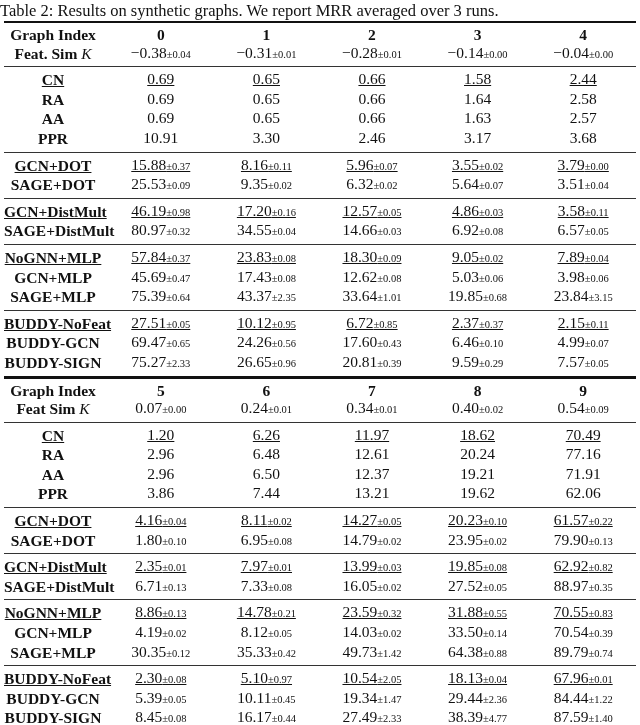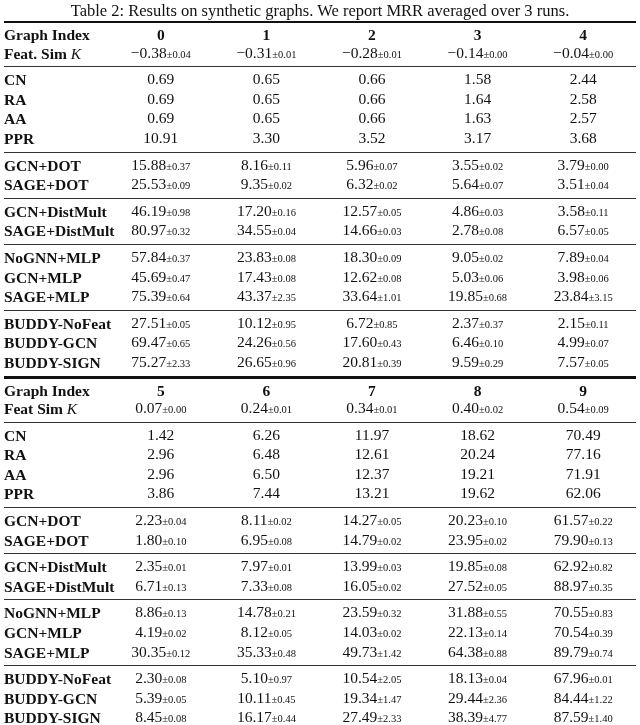--- a/index.html
+++ b/index.html
@@ -1,27 +1,27 @@
 <!DOCTYPE html>
 <html><head>
 <meta charset="utf-8">
 <style>
   html, body { margin: 0; padding: 0; background: #ffffff; }
   body { width: 640px; height: 725px; overflow: hidden; font-family: "Liberation Serif", "DejaVu Serif", serif; color: #111; }
-  .caption { text-align: center; font-size: 16.5px; line-height: 20px; margin-top: 1px; height: 20px; }
+  .caption { font-size: 16.5px; line-height: 20px; margin-top: 1px; height: 20px; }
   table { border-collapse: collapse; width: 632px; margin-left: 4px; table-layout: fixed; }
   col.c0 { width: 104px; }
   col.cn { width: 105.6px; }
   td { padding: 0; height: 17.6px; line-height: 17.6px; font-size: 15.5px; white-space: nowrap; }
-  td.label { text-align: left; font-weight: bold; padding-right: 6px; }
+  td.label { text-align: center; font-weight: bold; padding-right: 6px; }
   td.val { text-align: center; }
   .hdr td.val { font-weight: bold; }
   .sub { font-size: 10.5px; }
   tr.top-rule td { border-top: 2px solid #111; }
-  tr.mid-rule td { border-top: 1.5px solid #333; }
+  tr.mid-rule td { border-top: 1.5px solid #333; text-decoration: underline; }
   tr.thick-rule td { border-top: 3.5px solid #111; }
   tr.bottom-rule td { border-bottom: 2px solid #111; }
   .pad-top td { padding-top: 3px; }
   .pad-bot td { padding-bottom: 3px; }
   i.k { font-style: italic; font-weight: normal; }
 </style>
 </head>
 <body>
 
 <div class="caption">Table 2: Results on synthetic graphs. We report MRR averaged over 3 runs.</div>
@@ -72,21 +72,21 @@
         <td class="val"><span>0.69</span><span class="sub"></span></td>
         <td class="val"><span>0.65</span><span class="sub"></span></td>
         <td class="val"><span>0.66</span><span class="sub"></span></td>
         <td class="val"><span>1.63</span><span class="sub"></span></td>
         <td class="val"><span>2.57</span><span class="sub"></span></td>
       </tr>
       <tr class="pad-bot">
         <td class="label">PPR</td>
         <td class="val"><span>10.91</span><span class="sub"></span></td>
         <td class="val"><span>3.30</span><span class="sub"></span></td>
-        <td class="val"><span>3.52</span><span class="sub"></span></td>
+        <td class="val"><span>2.46</span><span class="sub"></span></td>
         <td class="val"><span>3.17</span><span class="sub"></span></td>
         <td class="val"><span>3.68</span><span class="sub"></span></td>
       </tr>
       <tr class="mid-rule pad-top">
         <td class="label">GCN+DOT</td>
         <td class="val"><span>15.88</span><span class="sub">±0.37</span></td>
         <td class="val"><span>8.16</span><span class="sub">±0.11</span></td>
         <td class="val"><span>5.96</span><span class="sub">±0.07</span></td>
         <td class="val"><span>3.55</span><span class="sub">±0.02</span></td>
         <td class="val"><span>3.79</span><span class="sub">±0.00</span></td>
@@ -105,21 +105,21 @@
         <td class="val"><span>17.20</span><span class="sub">±0.16</span></td>
         <td class="val"><span>12.57</span><span class="sub">±0.05</span></td>
         <td class="val"><span>4.86</span><span class="sub">±0.03</span></td>
         <td class="val"><span>3.58</span><span class="sub">±0.11</span></td>
       </tr>
       <tr class="pad-bot">
         <td class="label">SAGE+DistMult</td>
         <td class="val"><span>80.97</span><span class="sub">±0.32</span></td>
         <td class="val"><span>34.55</span><span class="sub">±0.04</span></td>
         <td class="val"><span>14.66</span><span class="sub">±0.03</span></td>
-        <td class="val"><span>2.78</span><span class="sub">±0.08</span></td>
+        <td class="val"><span>6.92</span><span class="sub">±0.08</span></td>
         <td class="val"><span>6.57</span><span class="sub">±0.05</span></td>
       </tr>
       <tr class="mid-rule pad-top">
         <td class="label">NoGNN+MLP</td>
         <td class="val"><span>57.84</span><span class="sub">±0.37</span></td>
         <td class="val"><span>23.83</span><span class="sub">±0.08</span></td>
         <td class="val"><span>18.30</span><span class="sub">±0.09</span></td>
         <td class="val"><span>9.05</span><span class="sub">±0.02</span></td>
         <td class="val"><span>7.89</span><span class="sub">±0.04</span></td>
       </tr>
@@ -174,21 +174,21 @@
       <tr class="pad-bot">
         <td class="label"><span>Feat Sim</span> <i class="k">K</i></td>
         <td class="val"><span>0.07</span><span class="sub">±0.00</span></td>
         <td class="val"><span>0.24</span><span class="sub">±0.01</span></td>
         <td class="val"><span>0.34</span><span class="sub">±0.01</span></td>
         <td class="val"><span>0.40</span><span class="sub">±0.02</span></td>
         <td class="val"><span>0.54</span><span class="sub">±0.09</span></td>
       </tr>
       <tr class="mid-rule pad-top">
         <td class="label">CN</td>
-        <td class="val"><span>1.42</span><span class="sub"></span></td>
+        <td class="val"><span>1.20</span><span class="sub"></span></td>
         <td class="val"><span>6.26</span><span class="sub"></span></td>
         <td class="val"><span>11.97</span><span class="sub"></span></td>
         <td class="val"><span>18.62</span><span class="sub"></span></td>
         <td class="val"><span>70.49</span><span class="sub"></span></td>
       </tr>
       <tr class="">
         <td class="label">RA</td>
         <td class="val"><span>2.96</span><span class="sub"></span></td>
         <td class="val"><span>6.48</span><span class="sub"></span></td>
         <td class="val"><span>12.61</span><span class="sub"></span></td>
@@ -206,21 +206,21 @@
       <tr class="pad-bot">
         <td class="label">PPR</td>
         <td class="val"><span>3.86</span><span class="sub"></span></td>
         <td class="val"><span>7.44</span><span class="sub"></span></td>
         <td class="val"><span>13.21</span><span class="sub"></span></td>
         <td class="val"><span>19.62</span><span class="sub"></span></td>
         <td class="val"><span>62.06</span><span class="sub"></span></td>
       </tr>
       <tr class="mid-rule pad-top">
         <td class="label">GCN+DOT</td>
-        <td class="val"><span>2.23</span><span class="sub">±0.04</span></td>
+        <td class="val"><span>4.16</span><span class="sub">±0.04</span></td>
         <td class="val"><span>8.11</span><span class="sub">±0.02</span></td>
         <td class="val"><span>14.27</span><span class="sub">±0.05</span></td>
         <td class="val"><span>20.23</span><span class="sub">±0.10</span></td>
         <td class="val"><span>61.57</span><span class="sub">±0.22</span></td>
       </tr>
       <tr class="pad-bot">
         <td class="label">SAGE+DOT</td>
         <td class="val"><span>1.80</span><span class="sub">±0.10</span></td>
         <td class="val"><span>6.95</span><span class="sub">±0.08</span></td>
         <td class="val"><span>14.79</span><span class="sub">±0.02</span></td>
@@ -249,27 +249,27 @@
         <td class="val"><span>14.78</span><span class="sub">±0.21</span></td>
         <td class="val"><span>23.59</span><span class="sub">±0.32</span></td>
         <td class="val"><span>31.88</span><span class="sub">±0.55</span></td>
         <td class="val"><span>70.55</span><span class="sub">±0.83</span></td>
       </tr>
       <tr class="">
         <td class="label">GCN+MLP</td>
         <td class="val"><span>4.19</span><span class="sub">±0.02</span></td>
         <td class="val"><span>8.12</span><span class="sub">±0.05</span></td>
         <td class="val"><span>14.03</span><span class="sub">±0.02</span></td>
-        <td class="val"><span>22.13</span><span class="sub">±0.14</span></td>
+        <td class="val"><span>33.50</span><span class="sub">±0.14</span></td>
         <td class="val"><span>70.54</span><span class="sub">±0.39</span></td>
       </tr>
       <tr class="pad-bot">
         <td class="label">SAGE+MLP</td>
         <td class="val"><span>30.35</span><span class="sub">±0.12</span></td>
-        <td class="val"><span>35.33</span><span class="sub">±0.48</span></td>
+        <td class="val"><span>35.33</span><span class="sub">±0.42</span></td>
         <td class="val"><span>49.73</span><span class="sub">±1.42</span></td>
         <td class="val"><span>64.38</span><span class="sub">±0.88</span></td>
         <td class="val"><span>89.79</span><span class="sub">±0.74</span></td>
       </tr>
       <tr class="mid-rule pad-top">
         <td class="label">BUDDY-NoFeat</td>
         <td class="val"><span>2.30</span><span class="sub">±0.08</span></td>
         <td class="val"><span>5.10</span><span class="sub">±0.97</span></td>
         <td class="val"><span>10.54</span><span class="sub">±2.05</span></td>
         <td class="val"><span>18.13</span><span class="sub">±0.04</span></td>

